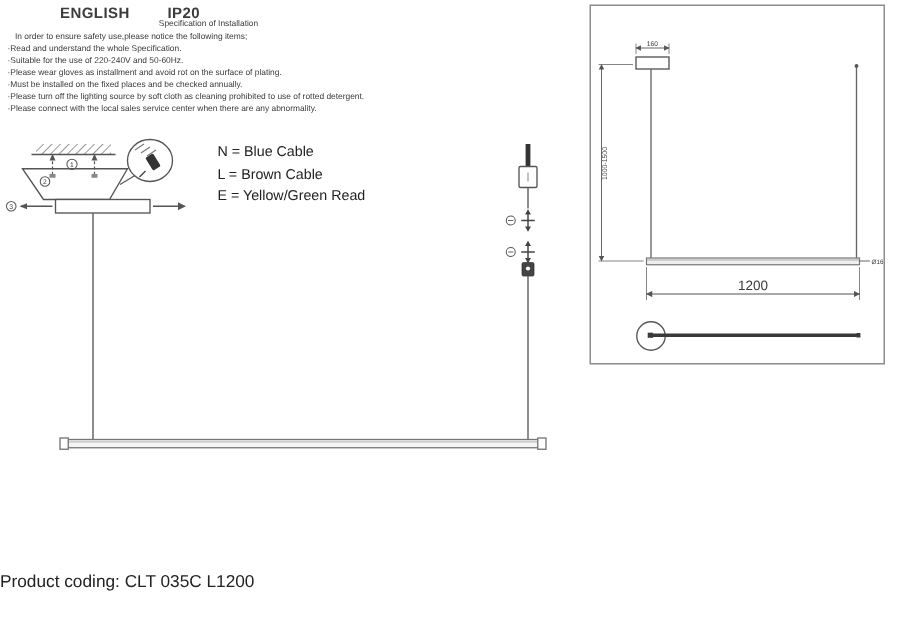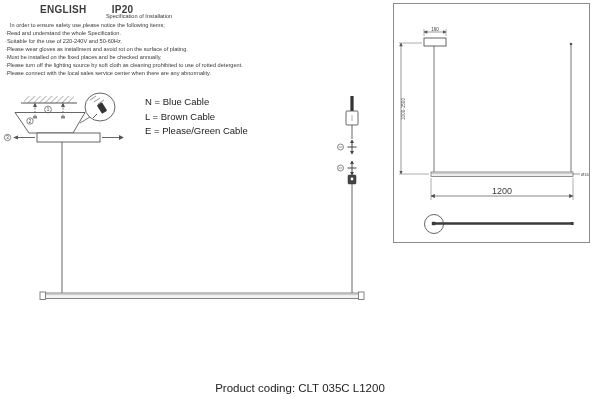--- a/index.html
+++ b/index.html
@@ -15,21 +15,21 @@
   
   .spec{left:5px;top:12px;width:268px;font-size:5.6px;line-height:8px;color:#3a3a3a;}
   .spec .title{text-align:center;margin-bottom:1px;}
   .spec .intro{padding-left:5px;}
   .spec .item::before{content:"\00B7 ";}
   
   .legend{left:145px;top:95px;font-size:9.5px;line-height:14.6px;color:#222;}
   
   .dim-panel{left:393px;top:3px;width:197px;height:240px;border:1px solid #8c8c8c;background:#fff;box-sizing:border-box;}
   
-  .footer{left:0;top:382px;width:600px;text-align:center;font-size:11.5px;color:#222;}
+  .footer{left:0;top:382px;width:600px;text-align:left;font-size:11.5px;color:#222;}
   svg{display:block;}
   text{font-family:"Liberation Sans", sans-serif;fill:#3a3a3a;}
 </style>
 </head>
 <body>
 
 <div class="abs doc-header">
   <span>ENGLISH</span>
   <span class="ip">IP20</span>
 </div>
@@ -41,21 +41,21 @@
   <div class="item">Suitable for the use of 220-240V and 50-60Hz.</div>
   <div class="item">Please wear gloves as installment and avoid rot on the surface of plating.</div>
   <div class="item">Must be installed on the fixed places and be checked annually.</div>
   <div class="item">Please turn off the lighting source by soft cloth as cleaning prohibited to use of rotted detergent.</div>
   <div class="item">Please connect with the local sales service center when there are any abnormality.</div>
 </div>
 
 <div class="abs legend">
   <div>N = Blue Cable</div>
   <div>L = Brown Cable</div>
-  <div>E = Please/Green Cable</div>
+  <div>E = Yellow/Green Read</div>
 </div>
 
 <svg class="abs" style="left:0;top:85px;" width="390" height="230" viewBox="0 0 390 230">
   <defs>
     <pattern id="hatch" width="4" height="4" patternUnits="userSpaceOnUse" patternTransform="rotate(45)">
       <line x1="0" y1="0" x2="0" y2="4" stroke="#777" stroke-width="1"></line>
     </pattern>
     <marker id="arrR" markerWidth="6" markerHeight="6" refX="5" refY="3" orient="auto">
       <path d="M0,0 L6,3 L0,6 Z" fill="#555"></path>
     </marker>

